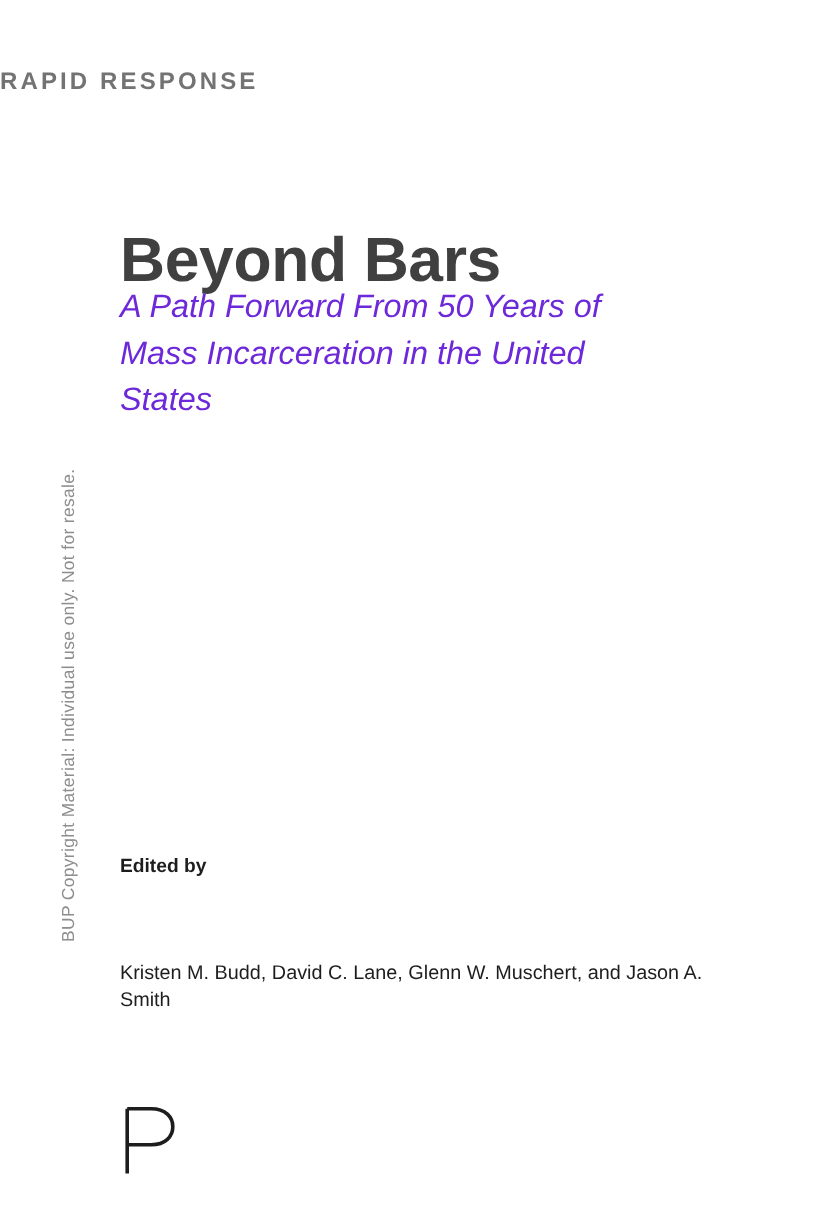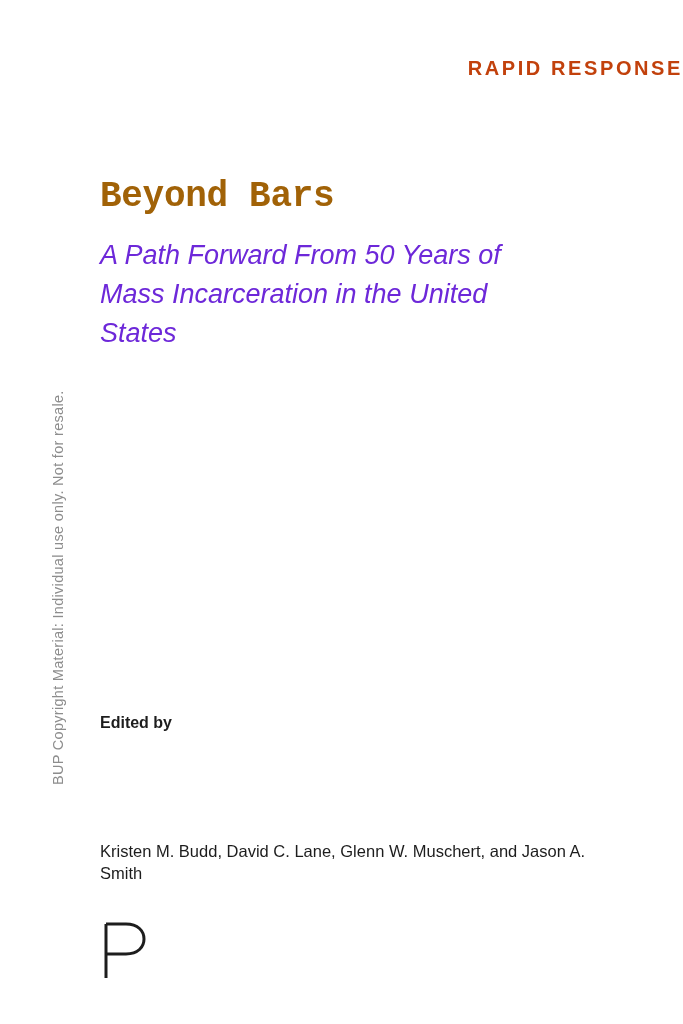--- a/index.html
+++ b/index.html
@@ -39,37 +39,37 @@
     font-size: 14.5px;
     color: #8d8d8d;
     letter-spacing: 0.3px;
   }
 
   .series-label {
     position: absolute;
     top: 57px;
     left: 0;
     width: 683px;
-    text-align: right;
+    text-align: left;
     font-size: 20px;
     font-weight: bold;
     letter-spacing: 2.6px;
-    color: #c2410c;
+    color: #737373;
     font-family: "Liberation Sans", sans-serif;
   }
 
   .title {
     position: absolute;
     left: 100px;
     top: 152px;
-    font-size: 36px;
+    font-size: 52px;
     font-weight: bold;
     letter-spacing: -0.3px;
-    color: #a16207;
-    font-family: Liberation Mono, monospace;
+    color: #404040;
+    font-family: Liberation Sans, sans-serif;
   }
 
   .subtitle {
     position: absolute;
     left: 100px;
     top: 236px;
     width: 470px;
     font-size: 27px;
     font-style: italic;
     line-height: 39px;
@@ -82,21 +82,21 @@
     left: 100px;
     top: 714px;
     font-size: 16px;
     font-weight: bold;
     color: #1d1d1d;
   }
 
   .editors {
     position: absolute;
     left: 100px;
-    top: 840px;
+    top: 800px;
     width: 500px;
     font-size: 16.5px;
     line-height: 22px;
     color: #1d1d1d;
   }
 
   .publisher-logo {
     position: absolute;
     left: 100px;
     top: 922px;

